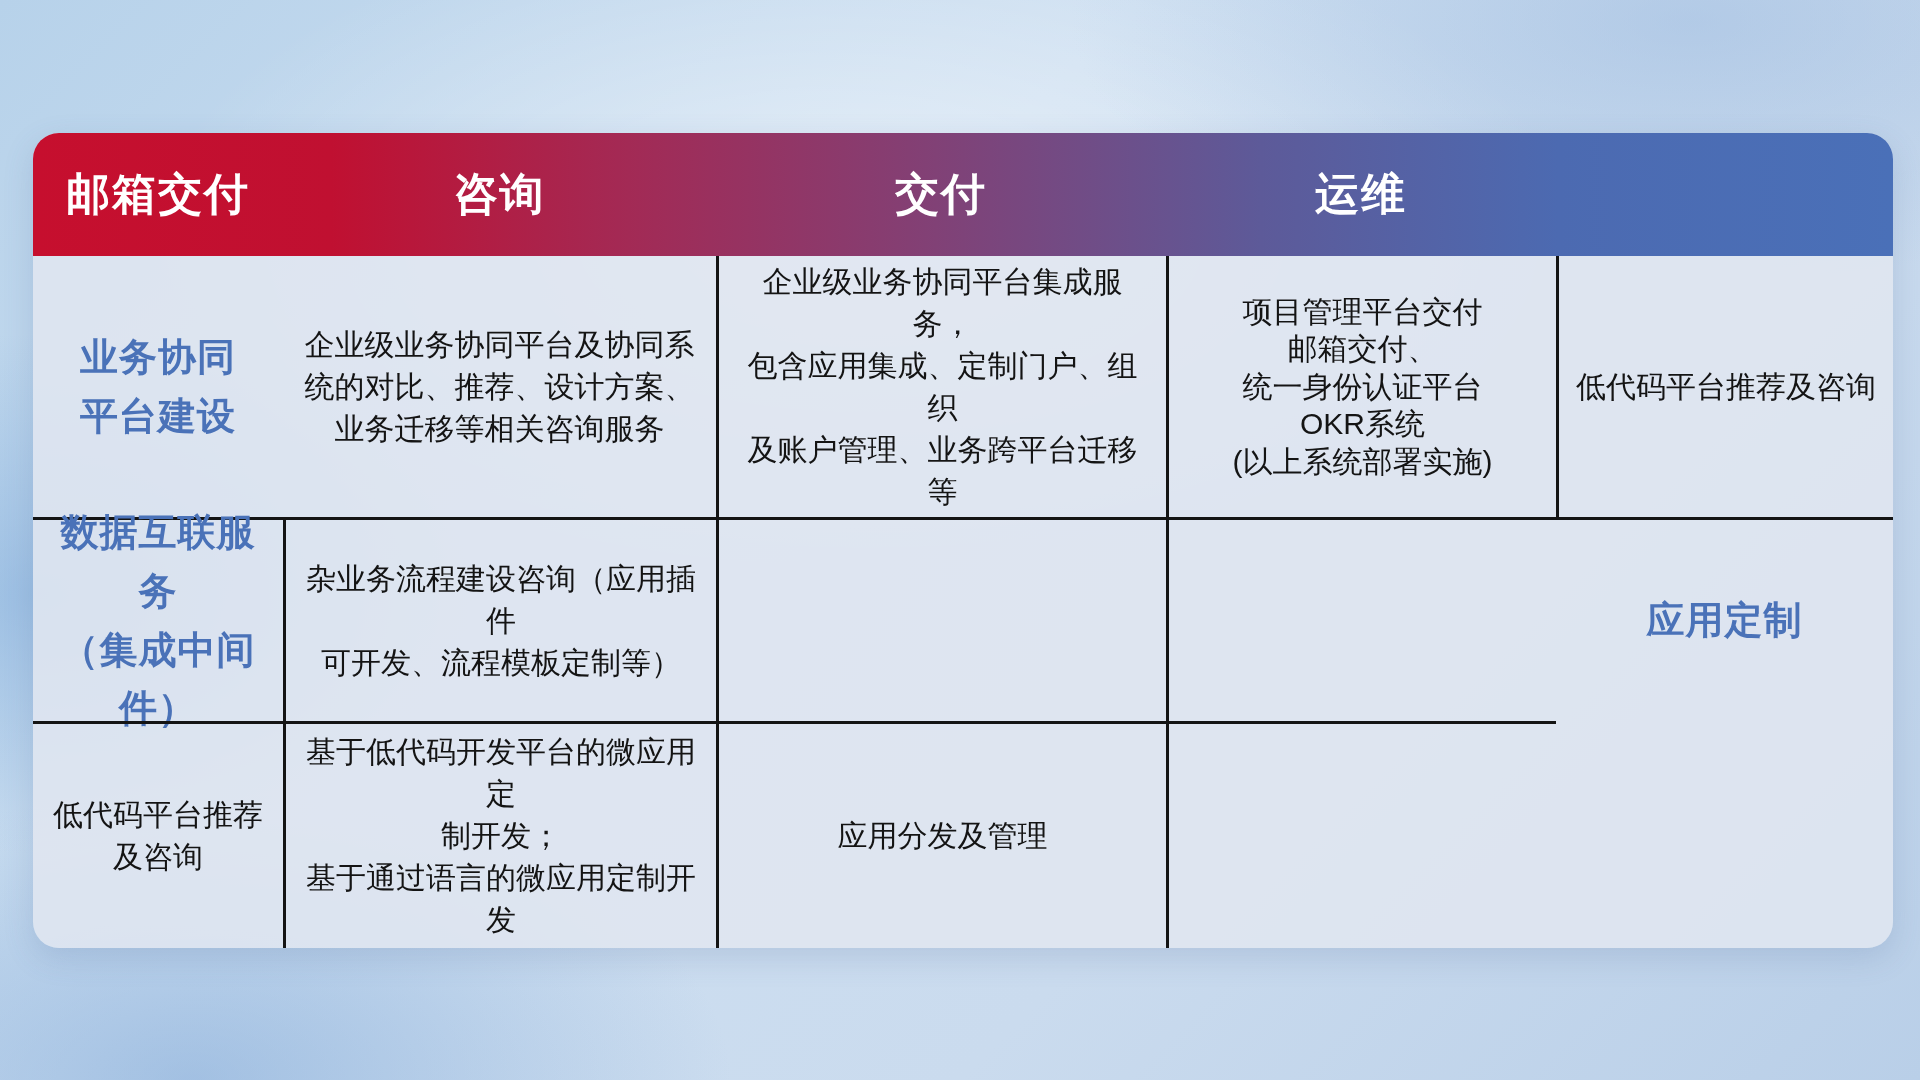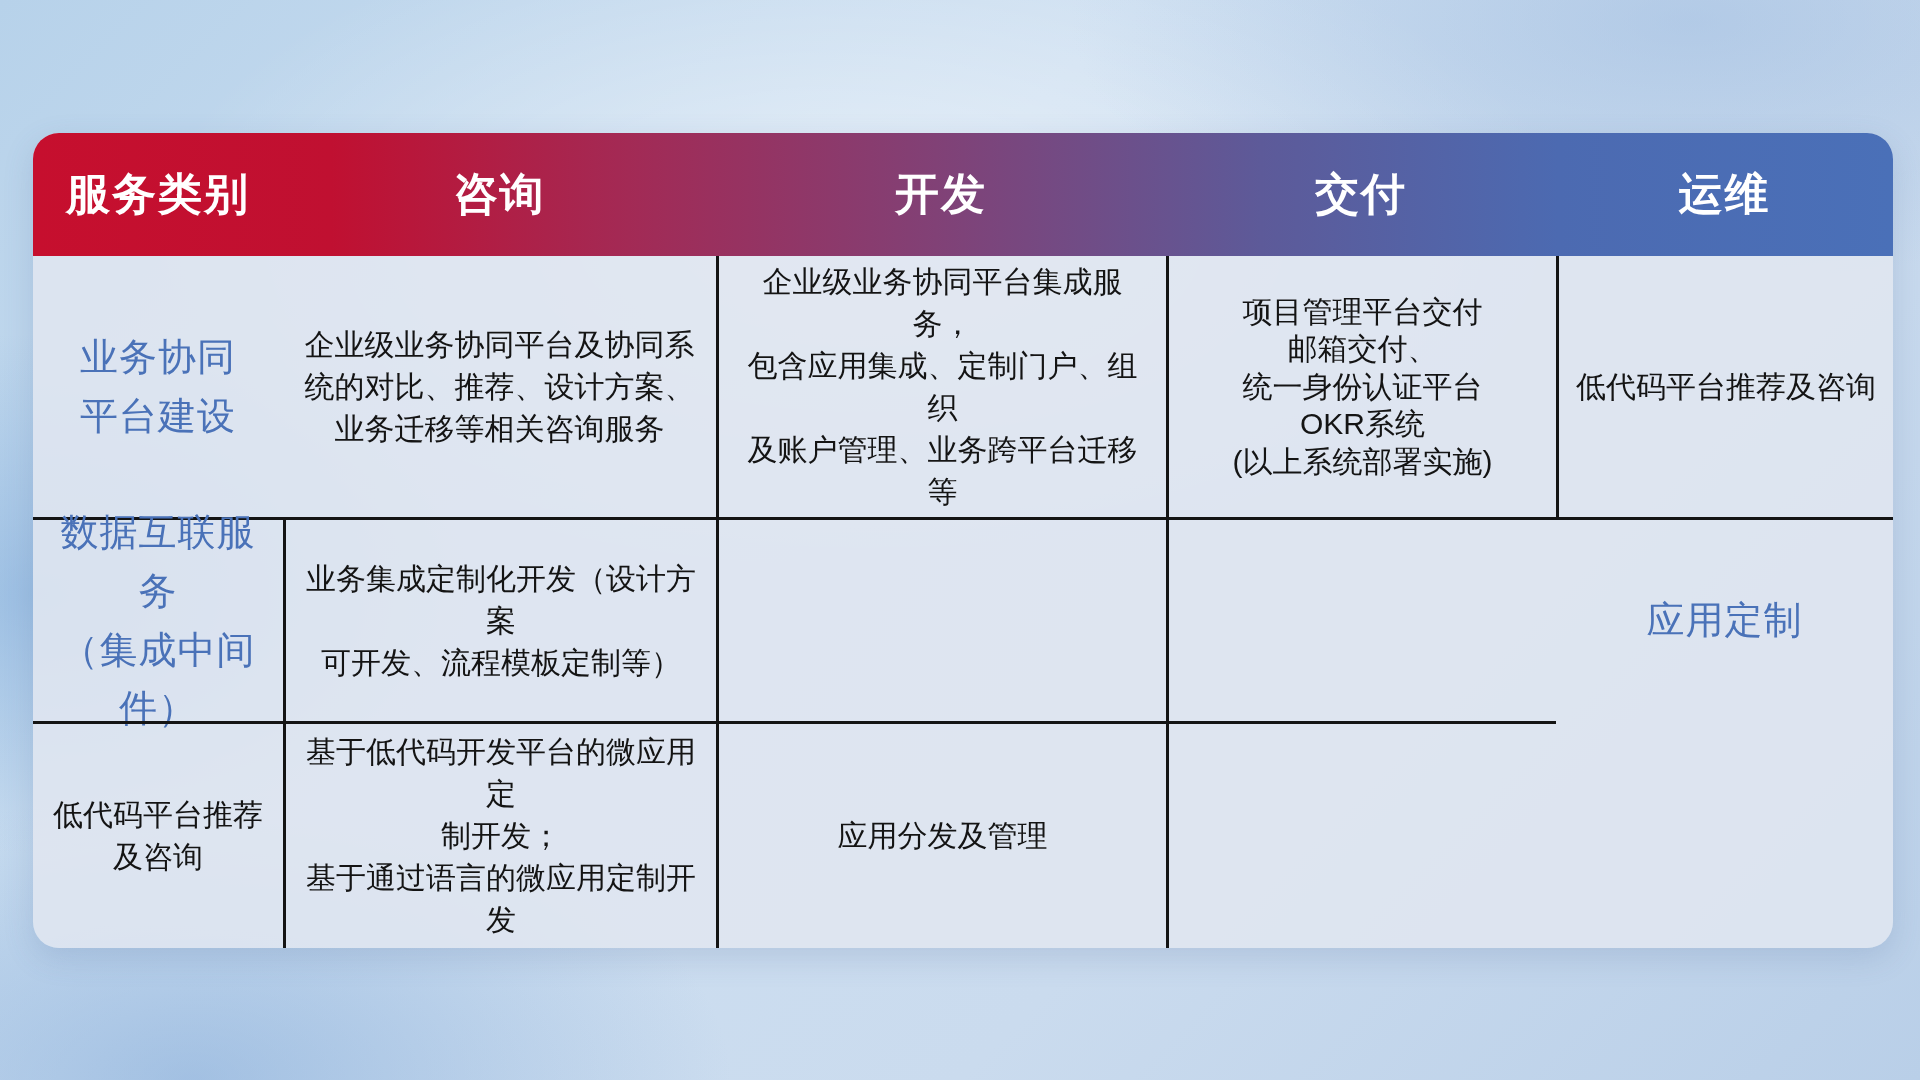--- a/index.html
+++ b/index.html
@@ -42,37 +42,34 @@
   }
   .body-cell.bl{border-left:3px solid #141414;}
   .body-cell.bt{border-top:3px solid #141414;text-align:center;}
   .cell-text{
     white-space:pre-line;
     color:#141414;font-size:30px;line-height:1.4;
   }
   .cell-text.tight{line-height:1.25;}
   .category-text{
     white-space:pre-line;
-    color:#4a72b8;font-size:38px;font-weight:normal;line-height:1.55;letter-spacing:1px;
+    color:#4a72b8;font-size:38px;font-weight:bold;line-height:1.55;letter-spacing:1px;
   }
 </style>
 </head>
 <body>
 
 <div class="table-card">
 
   <div class="table-header">
     <div class="header-cell">
-      <span>服务类别</span>
+      <span>邮箱交付</span>
     </div>
     <div class="header-cell">
       <span>咨询</span>
-    </div>
-    <div class="header-cell">
-      <span>开发</span>
     </div>
     <div class="header-cell">
       <span>交付</span>
     </div>
     <div class="header-cell">
       <span>运维</span>
     </div>
   </div>
 
   <div class="table-body">
@@ -100,21 +97,21 @@
     </div>
     <div class="body-cell bl">
       <span class="cell-text">低代码平台推荐及咨询</span>
     </div>
 
     <div class="body-cell bt">
       <span class="category-text">数据互联服务
 （集成中间件）</span>
     </div>
     <div class="body-cell bl bt">
-      <span class="cell-text">业务集成定制化开发（设计方案
+      <span class="cell-text">杂业务流程建设咨询（应用插件
 可开发、流程模板定制等）</span>
     </div>
     <div class="body-cell bl bt">
       <span class="cell-text"></span>
     </div>
     <div class="body-cell bl bt">
       <span class="cell-text"></span>
     </div>
 
     <div class="body-cell bt">

